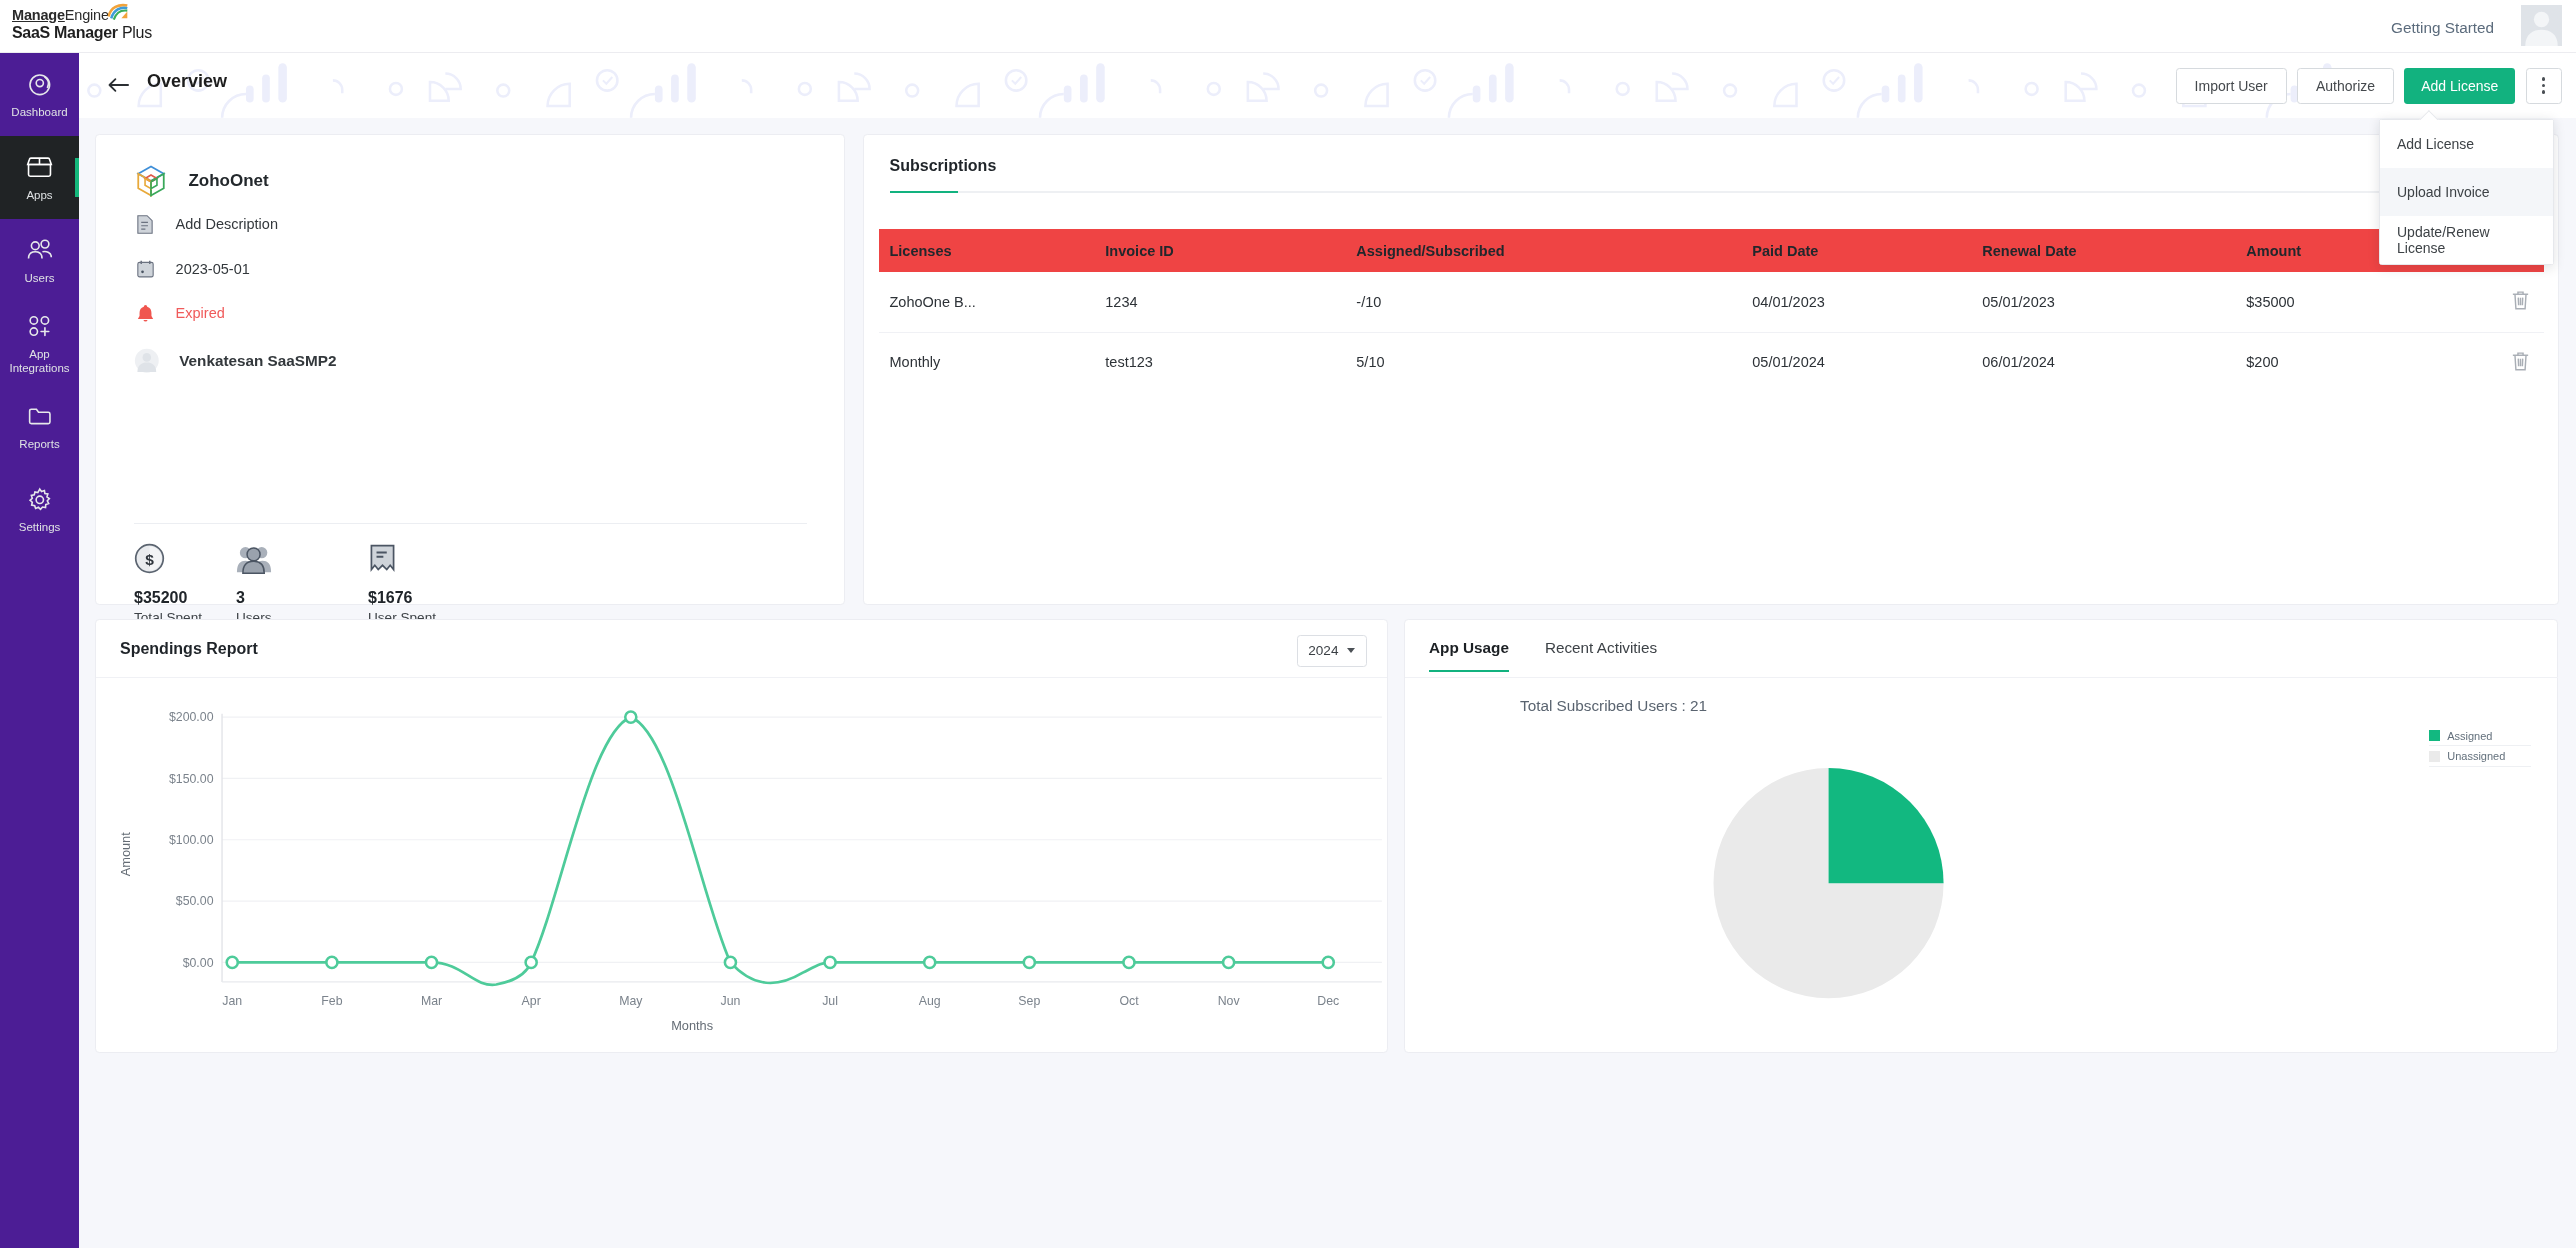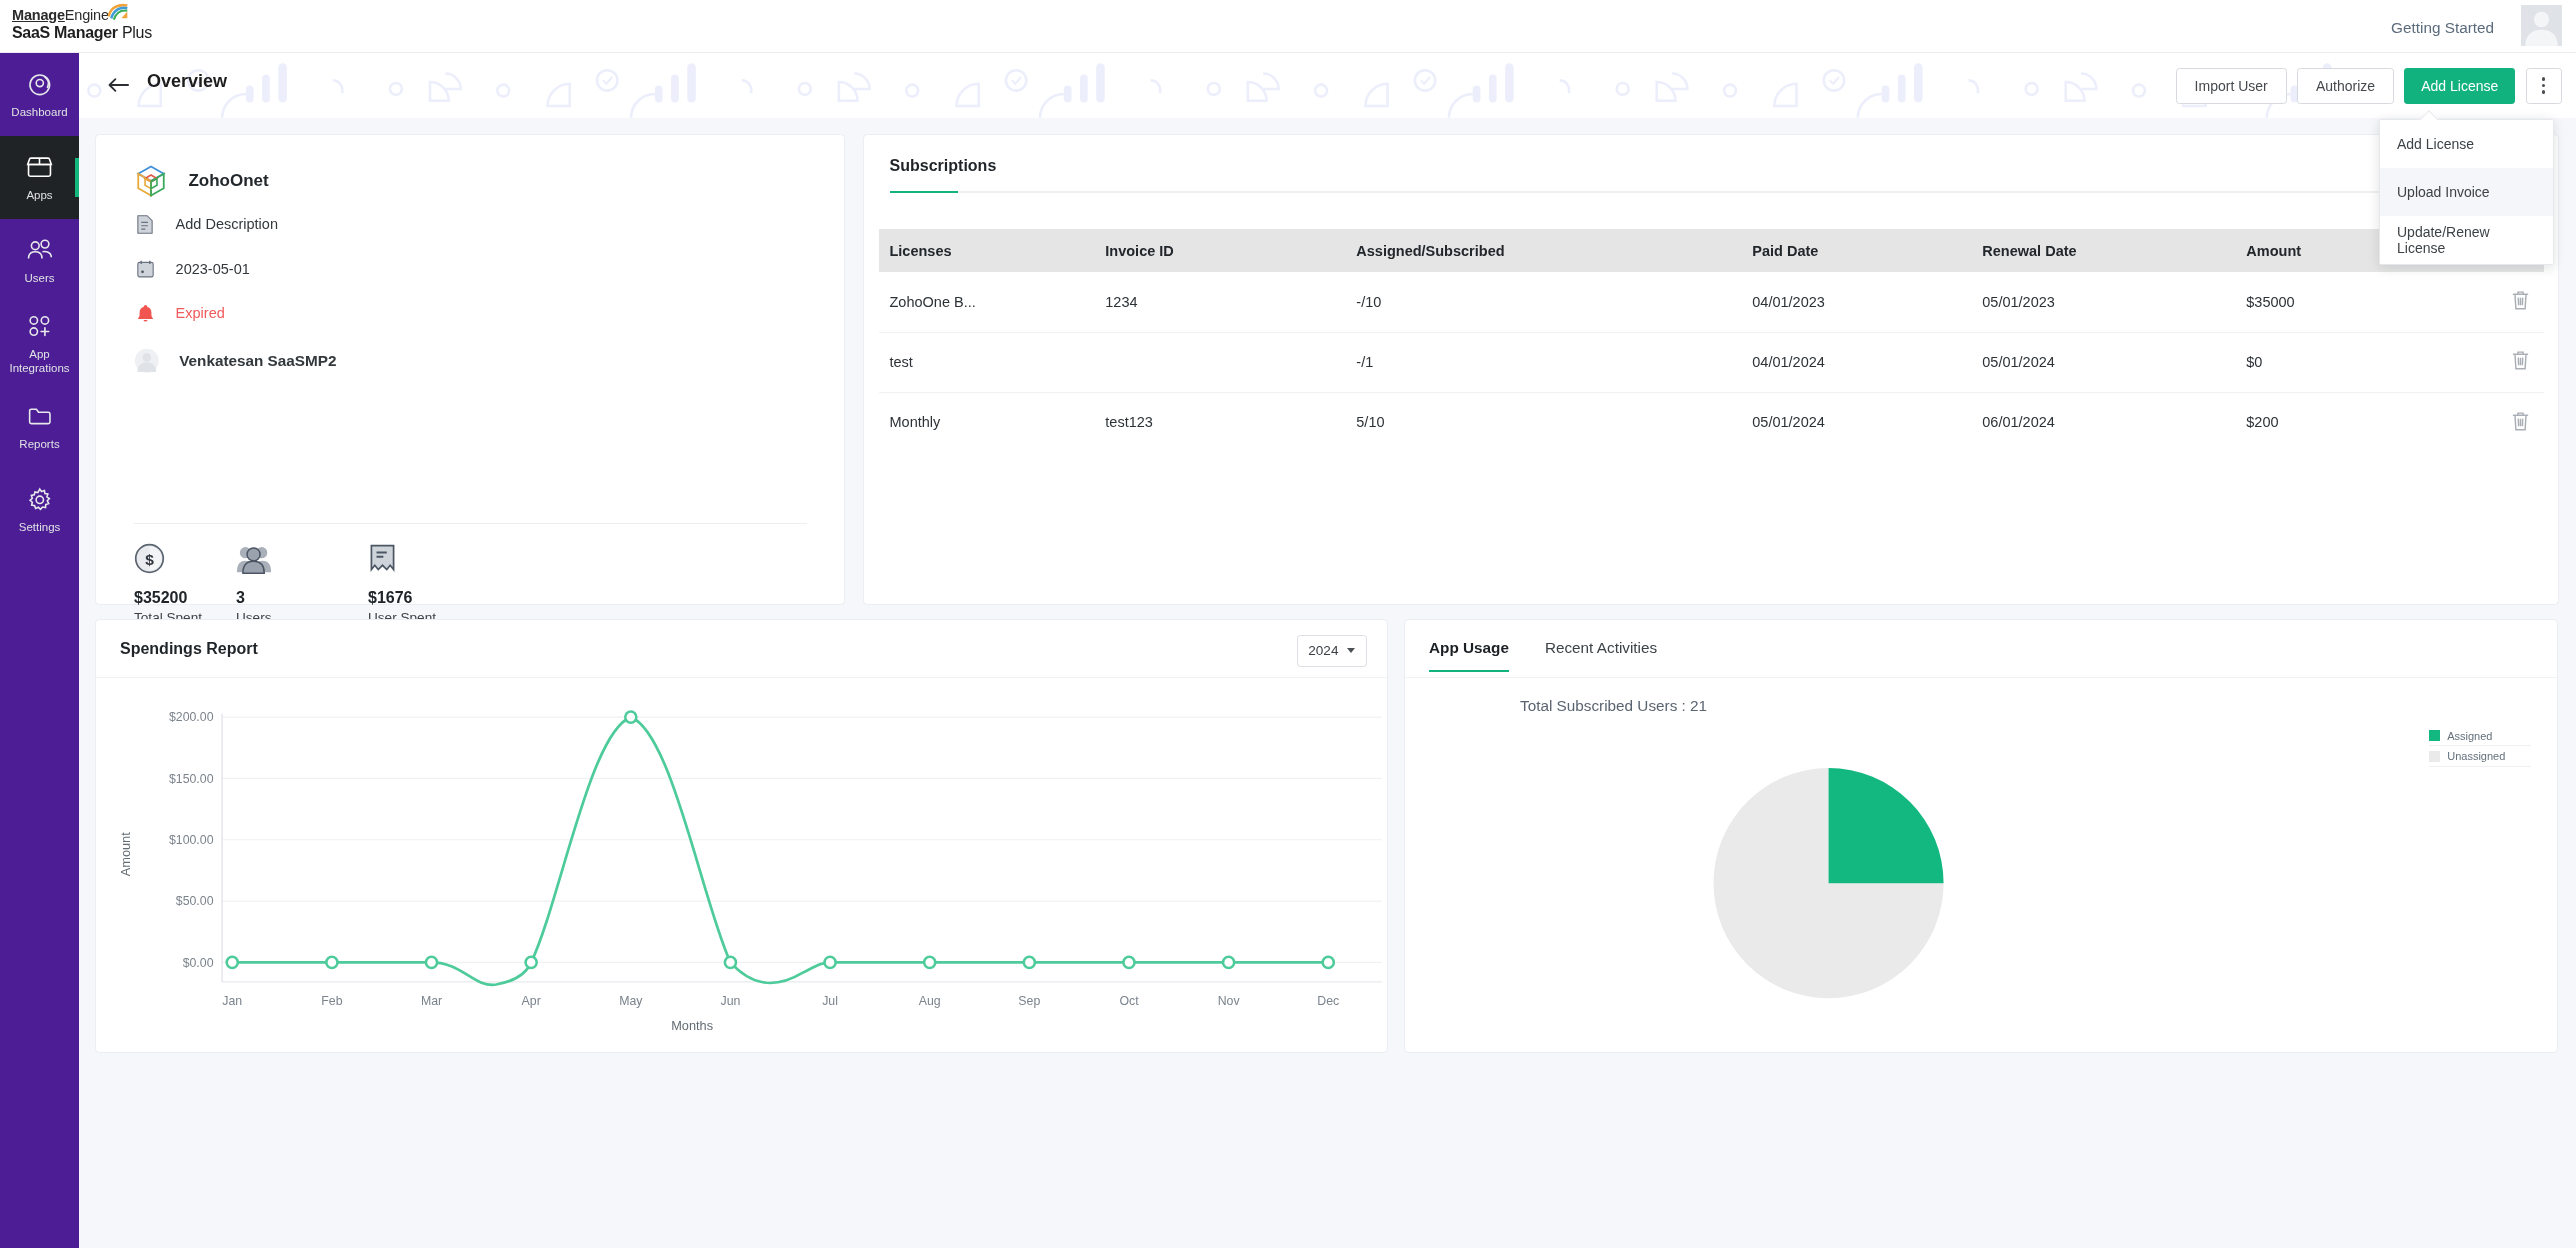--- a/index.html
+++ b/index.html
@@ -132,21 +132,21 @@
   .stat-lbl { margin-top: 2.6px; font-size: 13.6px; color: #3d4247; }
   .stat-link { margin-top: 6.8px; font-size: 13.6px; color: #3d85e0; cursor: pointer; }
 
   
   .card-subs { position: absolute; left: 784px; top: 16px; width: 1696px; height: 471px; }
   .subs-title { position: absolute; left: 25.6px; top: 22px; font-size: 16px; font-weight: 700; color: #1f2429; }
   .subs-tabline { position: absolute; left: 25.6px; top: 56px; width: 1645px; height: 1.7px; background: #eef0f3; }
   .subs-tabline i { position: absolute; left: 0; top: 0; width: 68px; height: 1.7px; background: #12b27f; display: block; }
 
   table.subs { position: absolute; left: 15.3px; top: 94px; width: 1665px; border-collapse: collapse; }
-  table.subs thead tr { background: #e5e5e5; }
+  table.subs thead tr { background: #ef4444; }
   table.subs th {
     text-align: left; font-size: 14.5px; font-weight: 700; color: #22272c;
     padding: 12px 0 12px 0; height: 43px;
   }
   table.subs td {
     font-size: 14.5px; color: #2d3237; height: 60px;
     border-bottom: 0.9px solid #f0f1f5;
   }
   table.subs tbody tr:last-child td { border-bottom: none; }
   .c1 { width: 226px; padding-left: 10.2px !important; }
@@ -471,38 +471,20 @@
               <svg width="17" height="20.4" viewBox="0 0 20 24" fill="none" stroke="#a9aeb5" stroke-width="1.7">
                 <path d="M1 5 L19 5"></path>
                   <path d="M7 5 L7 2.5 L13 2.5 L13 5"></path>
                 <path d="M3.5 5 L4.6 22 L15.4 22 L16.5 5"></path>
                 <path d="M7.4 9 L7.8 18 M10 9 L10 18 M12.6 9 L12.2 18"></path>
               </svg>
             </span>
           </td>
         </tr>
         <tr>
-          <td class="c1">test</td>
-          <td class="c2"></td>
-          <td class="c3">-/1</td>
-          <td class="c4">04/01/2024</td>
-          <td class="c5">05/01/2024</td>
-          <td class="c6">$0</td>
-          <td class="c7">
-            <span class="trash">
-              <svg width="17" height="20.4" viewBox="0 0 20 24" fill="none" stroke="#a9aeb5" stroke-width="1.7">
-                <path d="M1 5 L19 5"></path>
-                  <path d="M7 5 L7 2.5 L13 2.5 L13 5"></path>
-                <path d="M3.5 5 L4.6 22 L15.4 22 L16.5 5"></path>
-                <path d="M7.4 9 L7.8 18 M10 9 L10 18 M12.6 9 L12.2 18"></path>
-              </svg>
-            </span>
-          </td>
-        </tr>
-        <tr>
           <td class="c1">Monthly</td>
           <td class="c2">test123</td>
           <td class="c3">5/10</td>
           <td class="c4">05/01/2024</td>
           <td class="c5">06/01/2024</td>
           <td class="c6">$200</td>
           <td class="c7">
             <span class="trash">
               <svg width="17" height="20.4" viewBox="0 0 20 24" fill="none" stroke="#a9aeb5" stroke-width="1.7">
                 <path d="M1 5 L19 5"></path>

